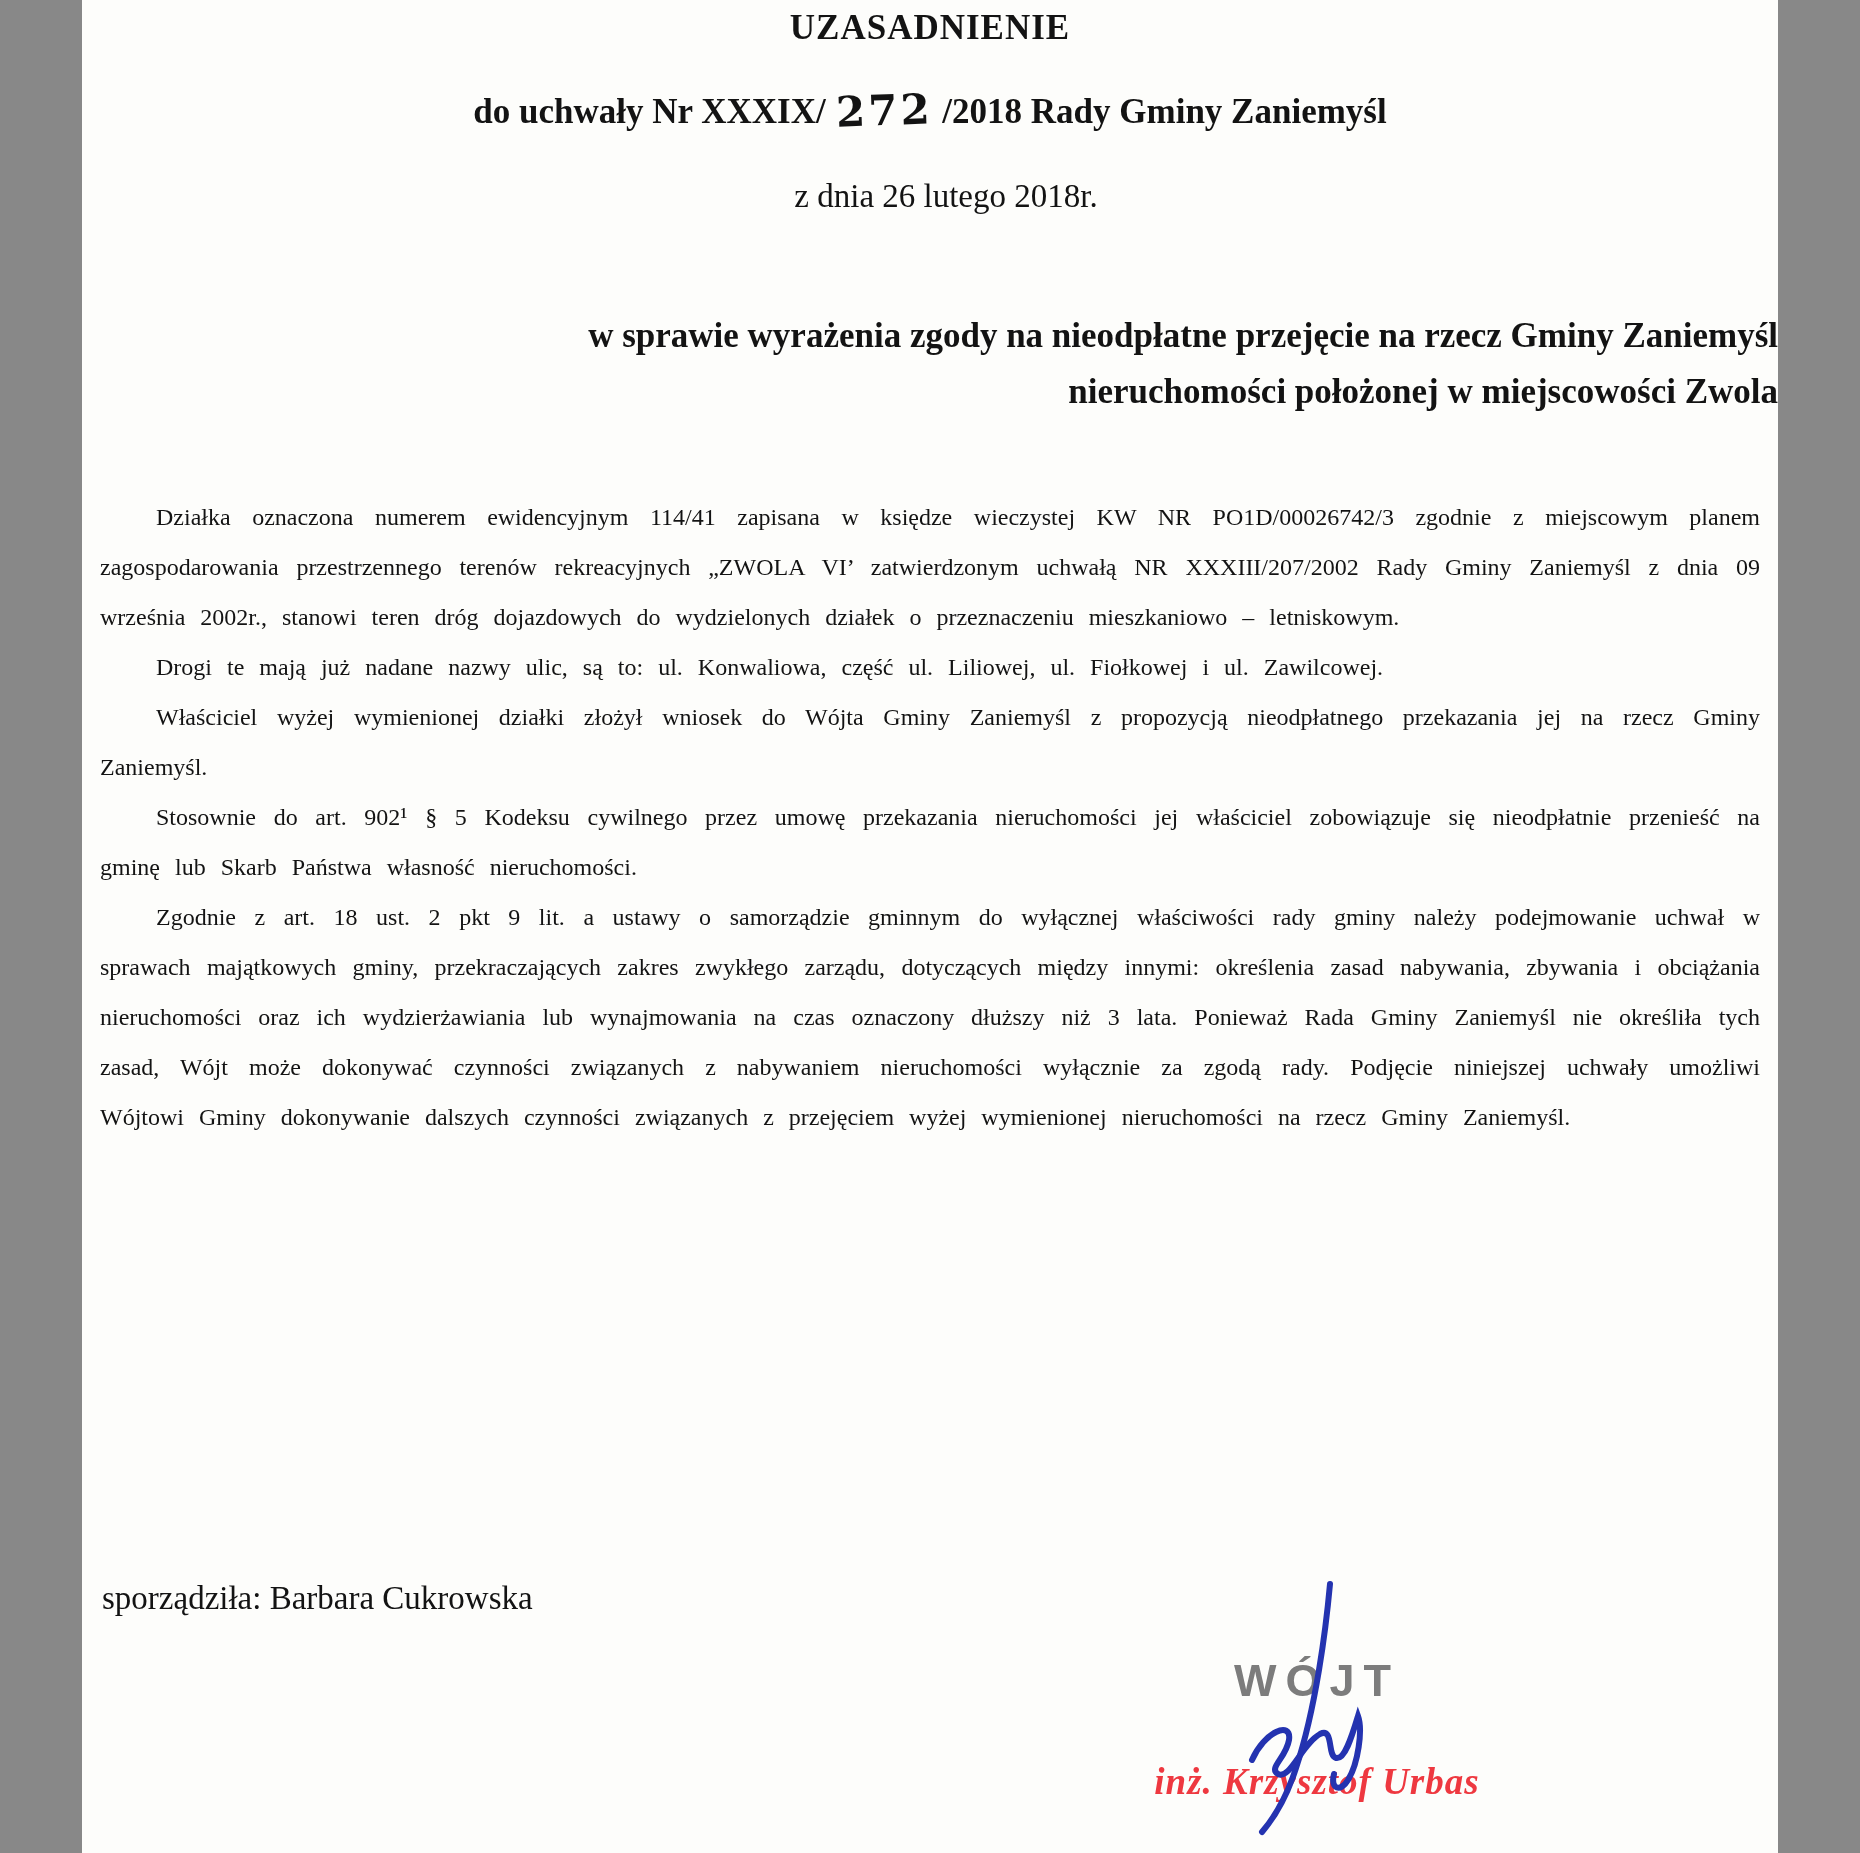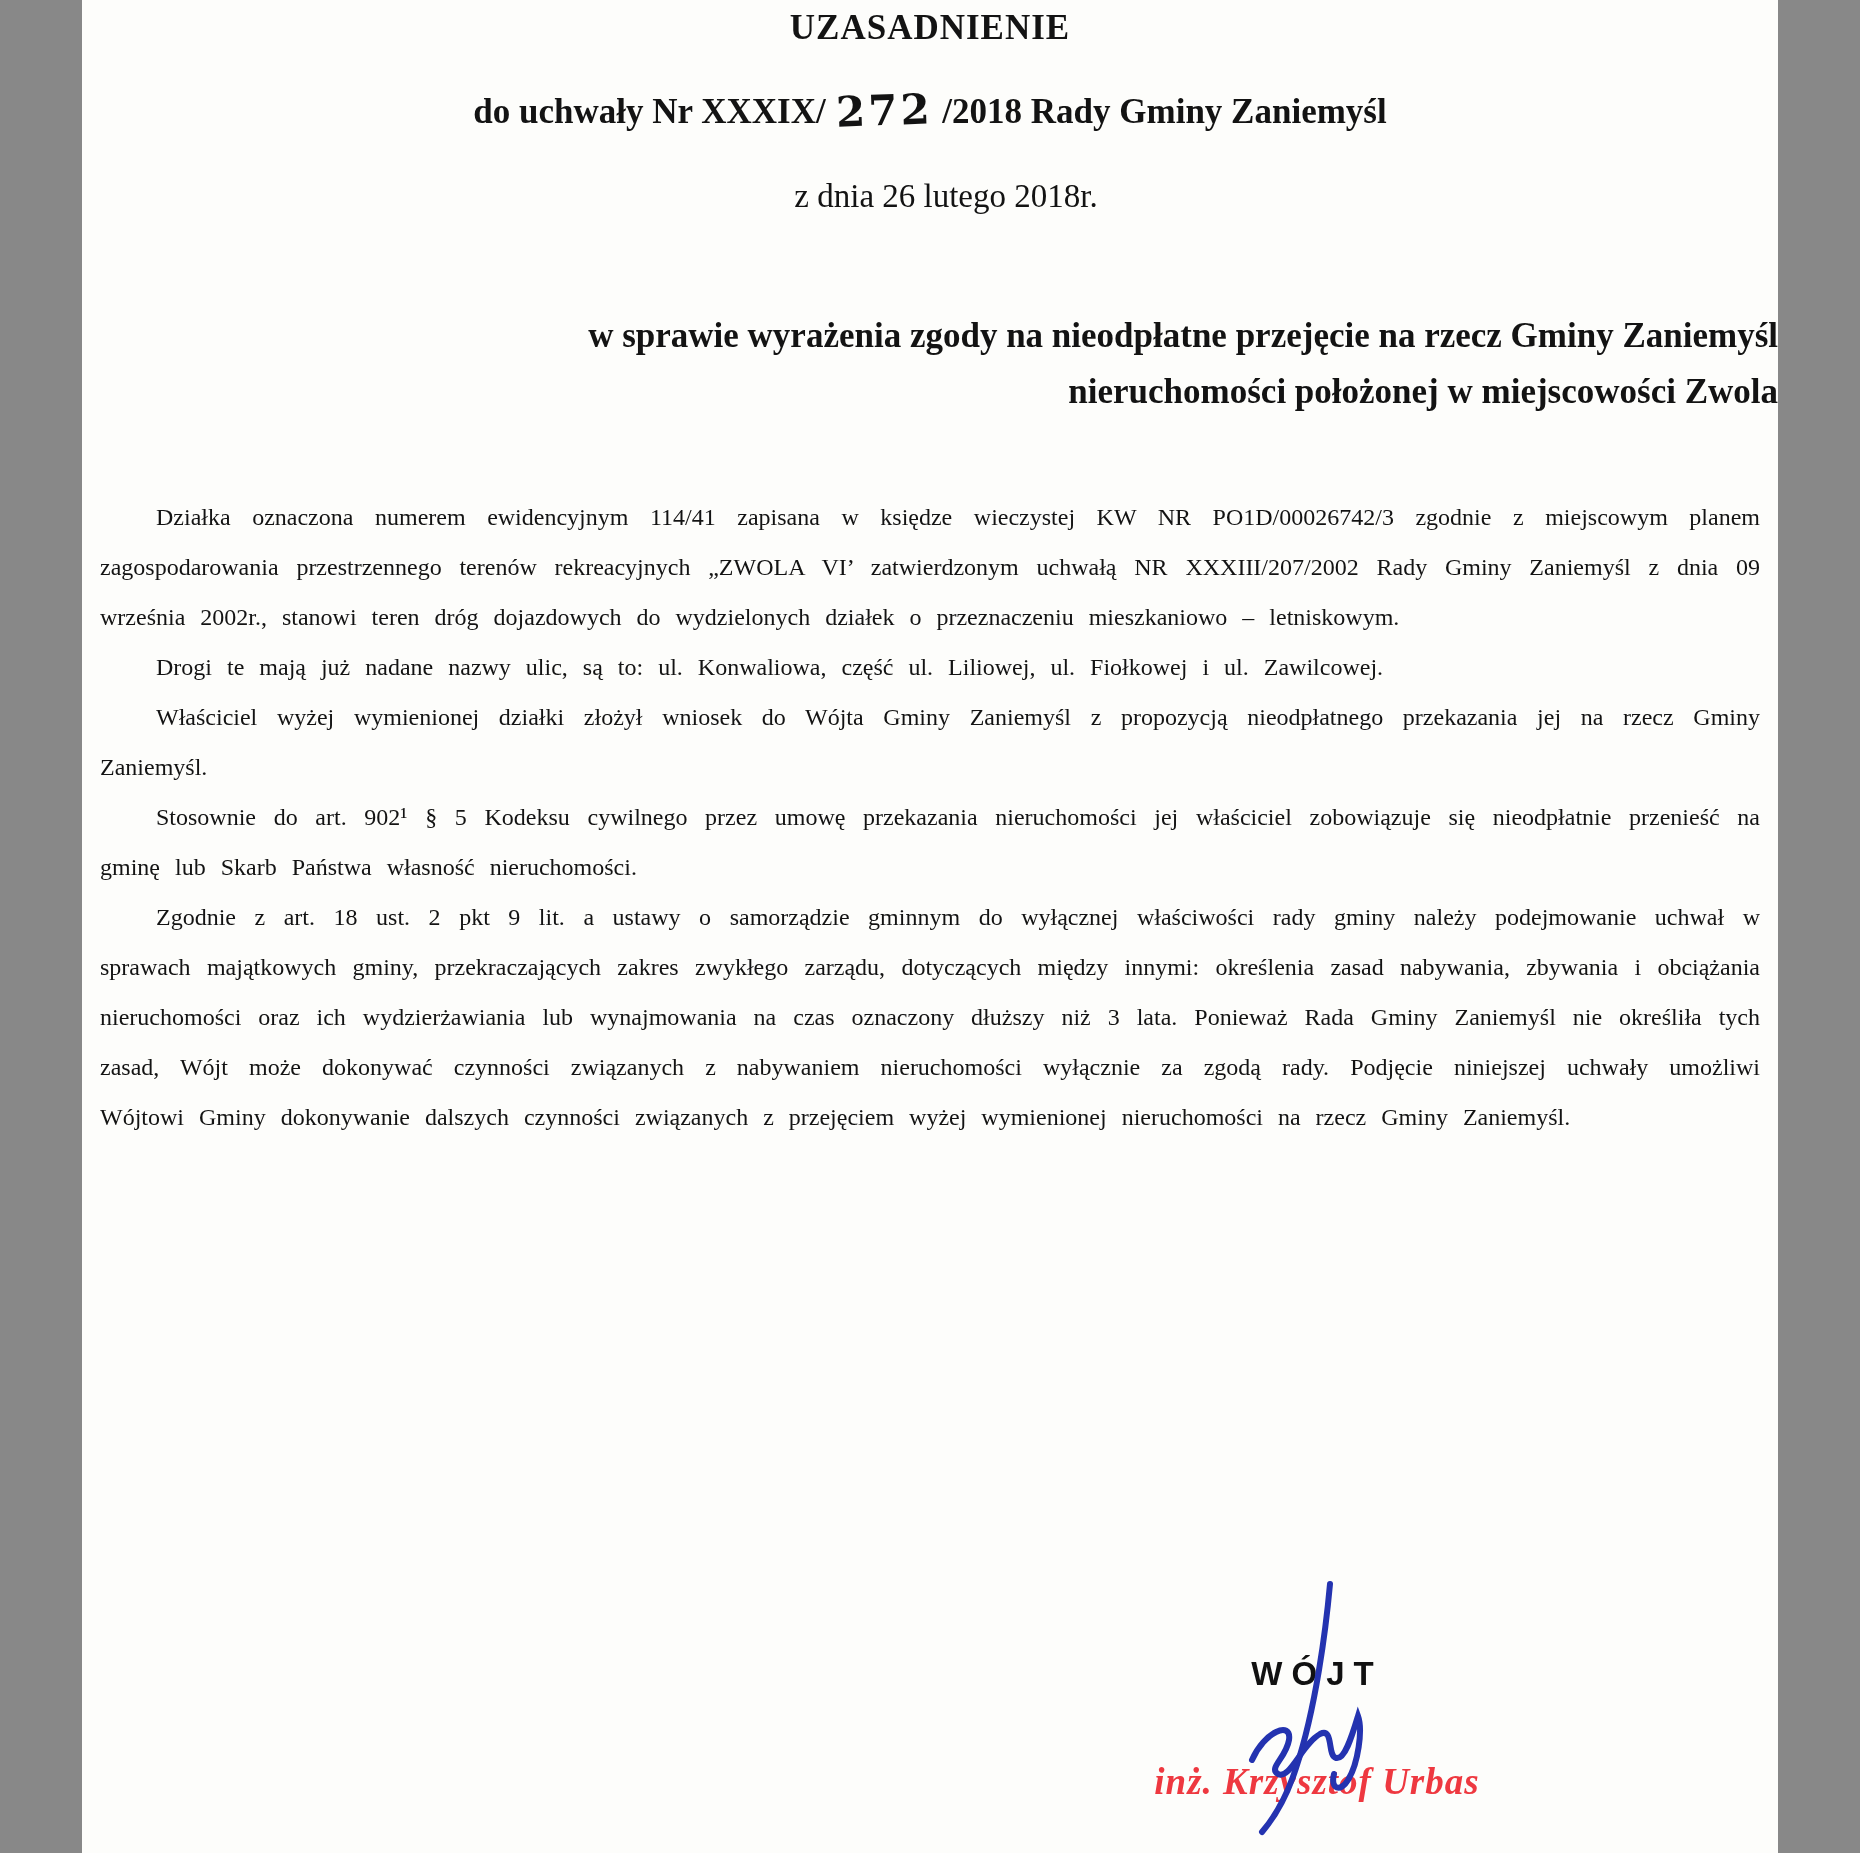--- a/index.html
+++ b/index.html
@@ -49,22 +49,22 @@
     position:absolute;top:1580px;left:20px;
     font-size:33px;
   }
   .stamp{
     position:absolute;left:1000px;top:1655px;width:470px;height:170px;
   }
   .stamp-title{
     position:absolute;top:0;left:0;width:100%;
     text-align:center;
     font-family:"Liberation Sans", sans-serif;
-    font-weight:bold;font-size:33px;letter-spacing:9px;
-    color:#000000;opacity:.93;
+    font-weight:bold;font-size:45px;letter-spacing:9px;
+    color:#737373;opacity:.93;
   }
   .stamp-name{
     position:absolute;top:105px;left:0;width:100%;
     text-align:center;
     font-family:"Liberation Serif", serif;
     font-style:italic;font-weight:bold;font-size:37px;letter-spacing:1px;
     color:#ee2e36;opacity:.95;
   }
   .signature-svg{
     position:absolute;left:1140px;top:1570px;width:180px;height:270px;
@@ -89,20 +89,21 @@
   </div>
 
   <div class="doc-body">
     <p>Działka oznaczona numerem ewidencyjnym 114/41 zapisana w księdze wieczystej KW NR PO1D/00026742/3 zgodnie z miejscowym planem zagospodarowania przestrzennego terenów rekreacyjnych „ZWOLA VI’ zatwierdzonym uchwałą NR XXXIII/207/2002 Rady Gminy Zaniemyśl z dnia 09 września 2002r., stanowi teren dróg dojazdowych do wydzielonych działek o przeznaczeniu mieszkaniowo – letniskowym.</p>
     <p>Drogi te mają już nadane nazwy ulic, są to: ul. Konwaliowa, część ul. Liliowej, ul. Fiołkowej i ul. Zawilcowej.</p>
     <p>Właściciel wyżej wymienionej działki złożył wniosek do Wójta Gminy Zaniemyśl z propozycją nieodpłatnego przekazania jej na rzecz Gminy Zaniemyśl.</p>
     <p>Stosownie do art. 902¹ § 5 Kodeksu cywilnego przez umowę przekazania nieruchomości jej właściciel zobowiązuje się nieodpłatnie przenieść na gminę lub Skarb Państwa własność nieruchomości.</p>
     <p>Zgodnie z art. 18 ust. 2 pkt 9 lit. a ustawy o samorządzie gminnym do wyłącznej właściwości rady gminy należy podejmowanie uchwał w sprawach majątkowych gminy, przekraczających zakres zwykłego zarządu, dotyczących między innymi: określenia zasad nabywania, zbywania i obciążania nieruchomości oraz ich wydzierżawiania lub wynajmowania na czas oznaczony dłuższy niż 3 lata. Ponieważ Rada Gminy Zaniemyśl nie określiła tych zasad, Wójt może dokonywać czynności związanych z nabywaniem nieruchomości wyłącznie za zgodą rady. Podjęcie niniejszej uchwały umożliwi Wójtowi Gminy dokonywanie dalszych czynności związanych z przejęciem wyżej wymienionej nieruchomości na rzecz Gminy Zaniemyśl.</p>
   </div>
 
+  <div class="prepared-line">sporządziła: Barbara Cukrowska</div>
 
   <div class="stamp">
     <div class="stamp-title">WÓJT</div>
     <div class="stamp-name">inż. Krzysztof Urbas</div>
   </div>
 
   <svg class="signature-svg" viewBox="0 0 180 270">
     <path d="M108,14 C104,58 94,138 74,198 C65,226 52,248 40,262" fill="none" stroke="#2433b0" stroke-width="6" stroke-linecap="round"></path>
     <path d="M30,190 C42,162 70,150 67,170 C64,188 46,198 56,204 C68,210 80,174 98,164 C112,157 105,186 114,188 C123,190 130,166 136,146 C141,160 136,194 126,210 C119,222 108,220 112,204" fill="none" stroke="#2433b0" stroke-width="6" stroke-linecap="round"></path>
   </svg>

